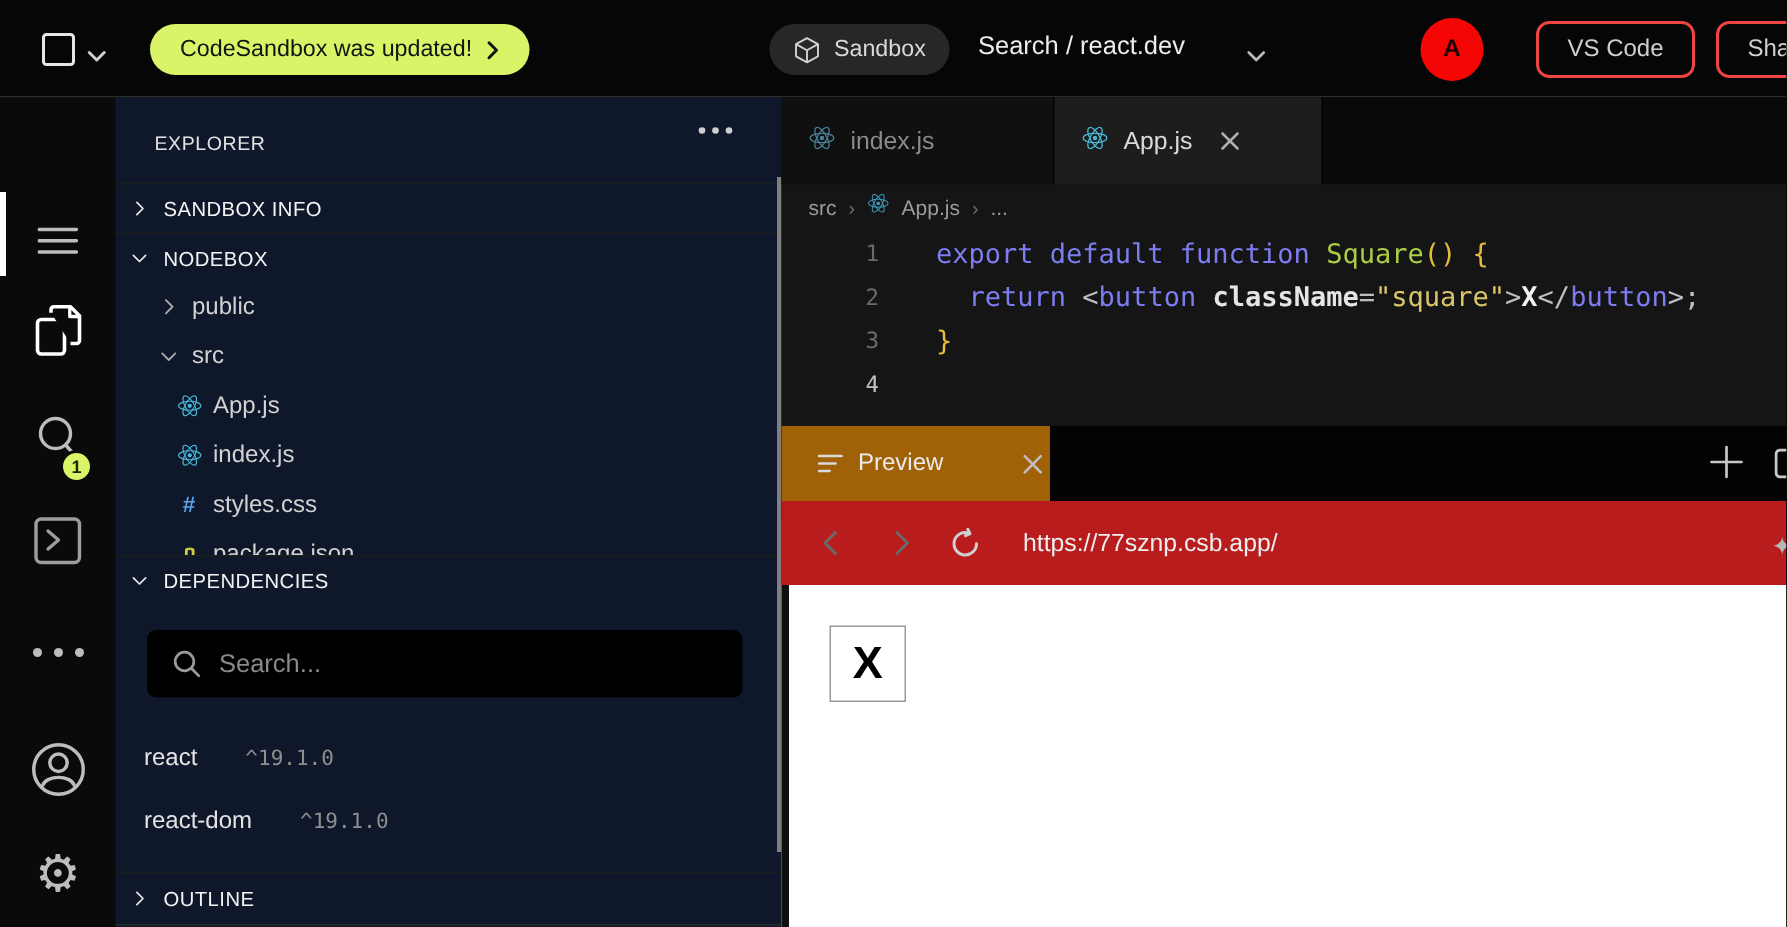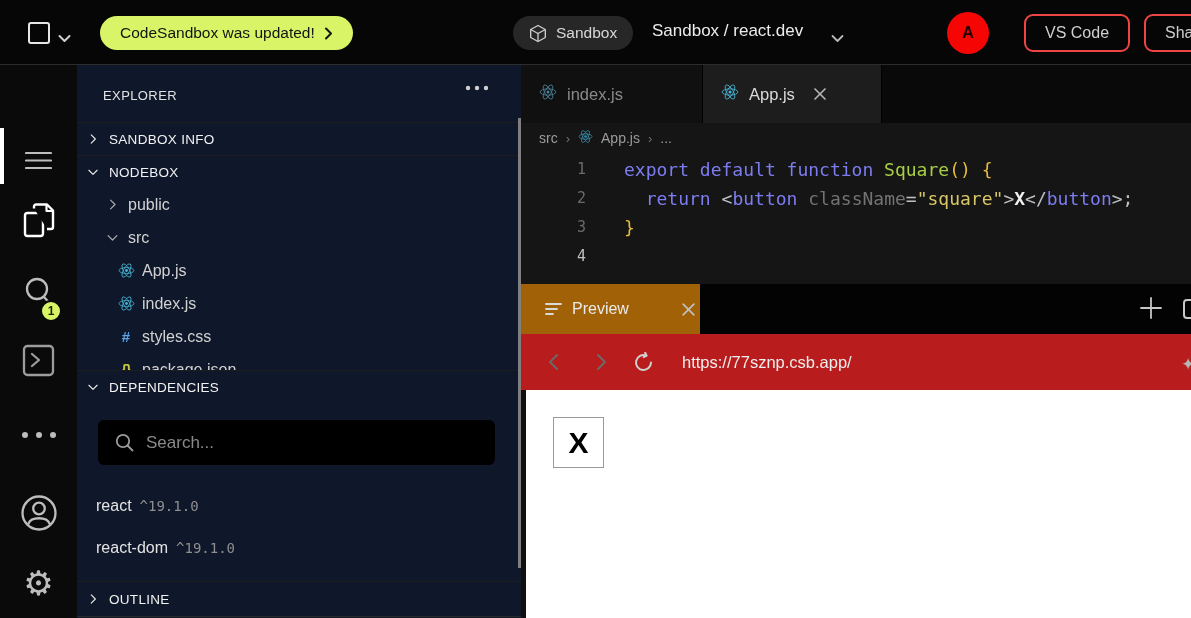--- a/index.html
+++ b/index.html
@@ -61,21 +61,21 @@
   .tree-row .ficon{ width:22px; margin-left:38px; display:flex; justify-content:center; }
   .tree-row .flabel{ margin-left:5px; font-size:16px; color:#d2d2d2; }
   .icon-css{ color:#5aa3e8; font-weight:700; font-size:15px; }
   .icon-json{ color:#cbcb41; font-weight:700; font-size:14px; letter-spacing:-1px; }
   .dep-search{ position:absolute; left:21px; top:355px; width:397px; height:45px; background:#000;
                border:none; border-radius:6px; color:#d8d8d8; font-size:17px; font-family:inherit;
                padding-left:48px; }
   .dep-search::placeholder{ color:#8a8a8a; }
   .dep-search-icon{ position:absolute; left:38px; top:368px; pointer-events:none; }
   .deps{ position:absolute; left:0; top:420px; width:444px; }
-  .dep-row{ height:42px; display:flex; align-items:center; gap:8px; padding-left:19px; cursor:pointer; }
+  .dep-row{ height:42px; display:flex; align-items:center; gap:32px; padding-left:19px; cursor:pointer; }
   .dep-name{ font-size:16px; color:#e3e3e3; }
   .dep-ver{ font-family:"DejaVu Sans Mono", monospace; font-size:14px; color:#8f8f8f; }
 
   
   .editorcol{ position:absolute; left:521px; top:65px; width:670px; height:553px; background:#151515; }
   .tabbar{ position:absolute; left:0; top:0; width:670px; height:58px; background:#090909; display:flex; }
   .tab{ height:58px; display:flex; align-items:center; gap:10px; padding:0 18px; cursor:pointer;
         border-right:1px solid #000; }
   .tab-inactive{ width:182px; background:#101010; }
   .tab-inactive .tab-label{ color:#8a8a8a; }
@@ -89,21 +89,21 @@
   .breadcrumb .bc{ font-size:14px; color:#9b9b9b; cursor:pointer; }
   .breadcrumb .bc-sep{ color:#6f6f6f; font-size:13px; }
 
   .code{ position:absolute; left:0; top:88px; width:670px; height:196px; background:#151515;
          font-family:"DejaVu Sans Mono", monospace; font-size:18px; line-height:29px; padding-top:2px; }
   .code-row{ display:flex; height:29px; white-space:pre; }
   .ln{ width:65px; text-align:right; color:#6b6b6b; font-size:15px; flex:none; }
   .ln-active{ color:#c0c0c0; }
   .code-text{ margin-left:38px; }
   .t-kw{ color:#7d7df2; } .t-fn{ color:#a8ce45; } .t-br{ color:#e5bc3a; }
-  .t-tag{ color:#7d7df2; } .t-attr{ color:#737373; } .t-str{ color:#d9c669; }
+  .t-tag{ color:#7d7df2; } .t-attr{ color:#e5e5e5;font-weight:bold; } .t-str{ color:#d9c669; }
   .t-pu{ color:#bcc0c5; } .t-tx{ color:#f0f0f0; font-weight:700; } .t-pl{ color:#d4d4d4; }
 
   .preview-strip{ position:absolute; left:0; top:219px; width:670px; height:50px; background:#030303; }
   .preview-tab{ position:absolute; left:0; top:0; width:179px; height:50px; background:#a16207;
                 display:flex; align-items:center; padding-left:24px; gap:10px; cursor:pointer; }
   .preview-tab .tab-label{ color:#eaeaea; font-size:16px; }
   .strip-plus{ position:absolute; left:618px; top:12px; cursor:pointer; }
   .strip-layout{ position:absolute; left:662px; top:15px; cursor:pointer; }
 
   .navbar{ position:absolute; left:0; top:269px; width:670px; height:56px; background:#b91c1c;
@@ -141,21 +141,21 @@
     <div class="sandbox-badge">
       <svg width="18" height="19" viewBox="0 0 24 26">
         <g fill="none" stroke="#cfcfcf" stroke-width="1.8" stroke-linejoin="round">
           <path d="M12 2 L22 7.5 L22 18.5 L12 24 L2 18.5 L2 7.5 Z"></path>
           <path d="M2 7.5 L12 13 L22 7.5"></path>
             <path d="M12 13 L12 24"></path>
         </g>
       </svg>
       <span>Sandbox</span>
     </div>
-    <span class="project-crumb">Sandbox / react.dev</span>
+    <span class="project-crumb">Search / react.dev</span>
     <span class="crumb-chevron">
       <svg width="13" height="9" viewBox="0 0 13 9">
           <polyline points="1.5,2 6.5,7 11.5,2" fill="none" stroke="#b9b9b9" stroke-width="1.8" stroke-linecap="round" stroke-linejoin="round"></polyline>
         </svg>
     </span>
     <div class="avatar">A</div>
     <button class="top-btn btn-vscode">VS Code</button>
     <button class="top-btn btn-share">Share</button>
   </header>
 

